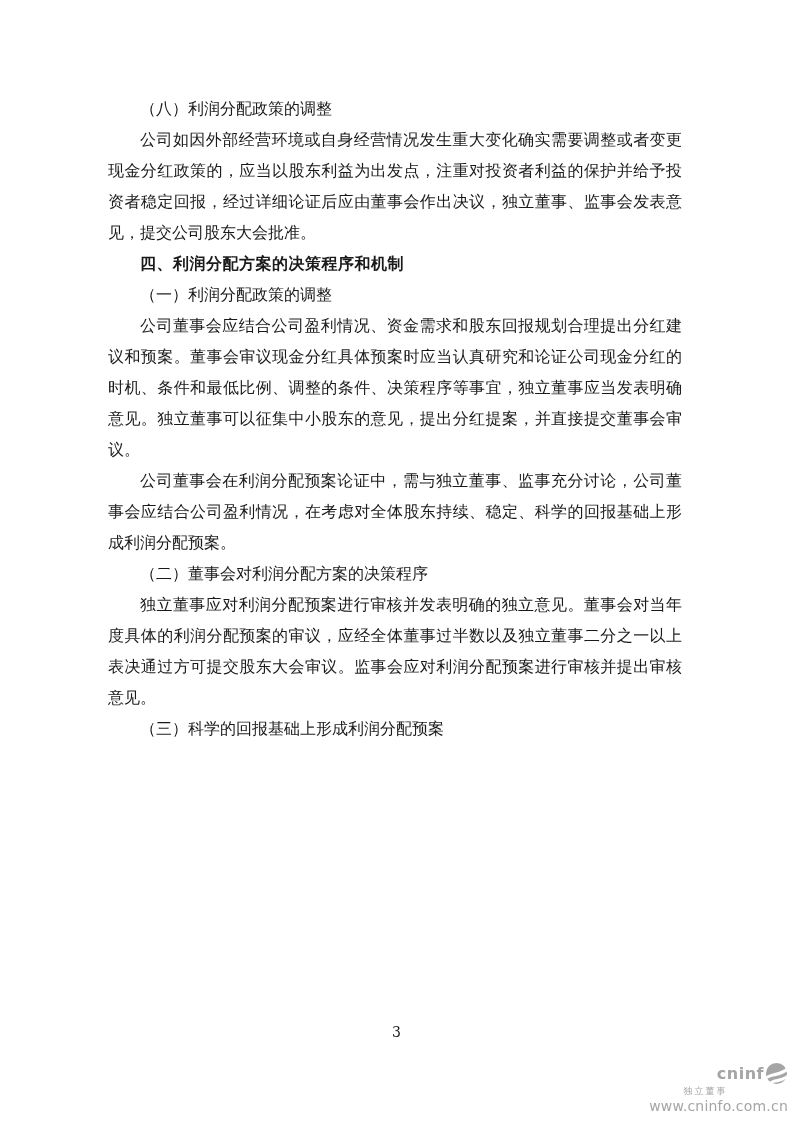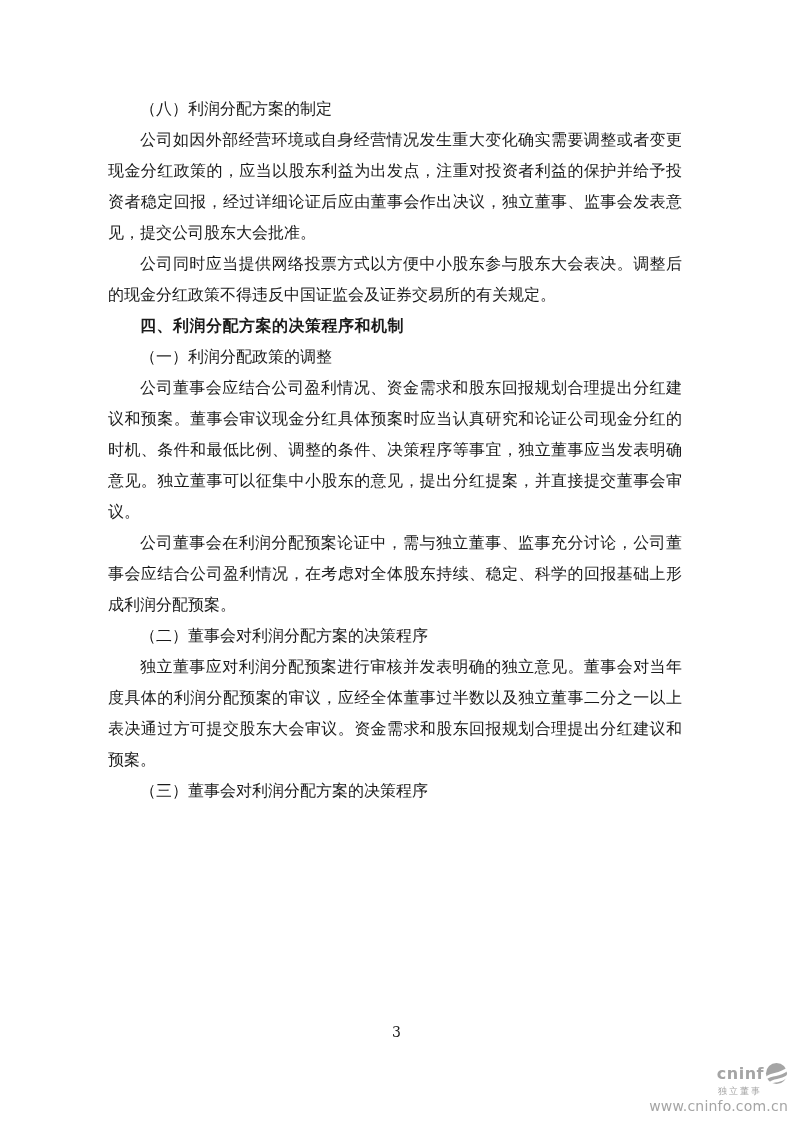--- a/index.html
+++ b/index.html
@@ -43,21 +43,21 @@
     width: 100%;
     text-align: center;
     font-size: 14px;
     line-height: 16px;
     color: #1a1a1a;
   }
   .watermark {
     position: absolute;
     right: 5px;
     bottom: 9px;
-    text-align: right;
+    text-align: center;
     color: #a5a5a5;
     font-family: "DejaVu Sans", "Liberation Sans", sans-serif;
     line-height: 1;
   }
   .watermark .brand-row {
     display: flex;
     align-items: center;
     justify-content: flex-end;
   }
   .watermark .brand {
@@ -83,30 +83,29 @@
     margin-top: 3px;
     letter-spacing: 0.2px;
   }
 </style>
 </head>
 <body>
 
 <div class="page">
 
   <div class="content">
-    <p>（八）利润分配方案的制定</p>
+    <p>（八）利润分配政策的调整</p>
     <p>公司如因外部经营环境或自身经营情况发生重大变化确实需要调整或者变更现金分红政策的，应当以股东利益为出发点，注重对投资者利益的保护并给予投资者稳定回报，经过详细论证后应由董事会作出决议，独立董事、监事会发表意见，提交公司股东大会批准。</p>
-    <p>公司同时应当提供网络投票方式以方便中小股东参与股东大会表决。调整后的现金分红政策不得违反中国证监会及证券交易所的有关规定。</p>
     <p class="heading-bold">四、利润分配方案的决策程序和机制</p>
     <p>（一）利润分配政策的调整</p>
     <p>公司董事会应结合公司盈利情况、资金需求和股东回报规划合理提出分红建议和预案。董事会审议现金分红具体预案时应当认真研究和论证公司现金分红的时机、条件和最低比例、调整的条件、决策程序等事宜，独立董事应当发表明确意见。独立董事可以征集中小股东的意见，提出分红提案，并直接提交董事会审议。</p>
     <p>公司董事会在利润分配预案论证中，需与独立董事、监事充分讨论，公司董事会应结合公司盈利情况，在考虑对全体股东持续、稳定、科学的回报基础上形成利润分配预案。</p>
     <p>（二）董事会对利润分配方案的决策程序</p>
-    <p>独立董事应对利润分配预案进行审核并发表明确的独立意见。董事会对当年度具体的利润分配预案的审议，应经全体董事过半数以及独立董事二分之一以上表决通过方可提交股东大会审议。资金需求和股东回报规划合理提出分红建议和预案。</p>
-    <p>（三）董事会对利润分配方案的决策程序</p>
+    <p>独立董事应对利润分配预案进行审核并发表明确的独立意见。董事会对当年度具体的利润分配预案的审议，应经全体董事过半数以及独立董事二分之一以上表决通过方可提交股东大会审议。监事会应对利润分配预案进行审核并提出审核意见。</p>
+    <p>（三）科学的回报基础上形成利润分配预案</p>
   </div>
 
   <div class="page-number">3</div>
 
   <div class="watermark">
     <div class="brand-row">
       <span class="brand">cninf</span>
       <span class="swirl">
         <svg width="23" height="23" viewBox="0 0 24 24">
           <circle cx="12" cy="12" r="11" fill="#a5a5a5"></circle>

